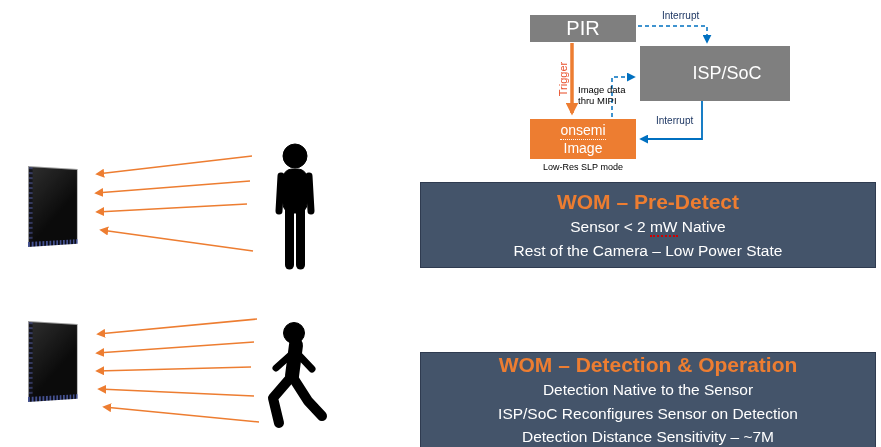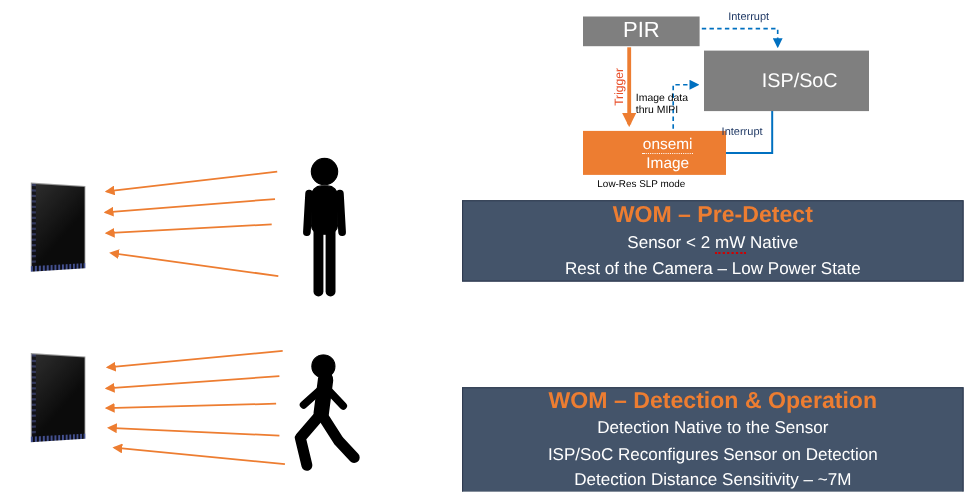--- a/index.html
+++ b/index.html
@@ -12,40 +12,40 @@
   
   .dbox {
     display:flex; align-items:center; justify-content:center;
     color:#ffffff; text-align:center;
   }
   .gray-box  { background:#7F7F7F; }
   .orange-box{ background:#ED7D31; }
   .pir   { left:530px; top:15px;  width:106px; height:27px; font-size:20px; }
   .isp   { left:640px; top:46px;  width:126px; height:55px; font-size:18px;padding-left:24px; }
   .sensor{ left:530px; top:119px; width:106px; height:40px; font-size:14px;
-           flex-direction:column; line-height:1.15;padding-left:24px; }
+           flex-direction:column; line-height:1.15; }
   .sensor .u-dot { border-bottom:1px dotted rgba(255,255,255,.95); }
 
   .tiny-label { font-size:10px; color:#1F3864; white-space:nowrap; }
   .mipi-label { left:578px; top:84px; width:64px; 
                 font-size:9.5px; line-height:11px; color:#000; }
   .slp-label  { left:526px; top:162px; width:114px; text-align:center;
                 font-size:9px; color:#000; }
   .trigger-label {
     left:536px; top:72px; width:56px; height:14px; text-align:center;
     transform:rotate(-90deg); color:#E8502B; font-size:11px;
   }
 
   
   .panel {
     left:420px; width:456px; background:#44546A; border:1px solid #2F3B50;
     display:flex; flex-direction:column; align-items:center; justify-content:center;
     gap:3px; box-sizing:border-box; text-align:center;
   }
-  .panel-1 { top:182px; height:74px; }
+  .panel-1 { top:182px; height:86px; }
   .panel-2 { top:312px; height:96px;margin-top:40px; }
   .panel-title { color:#ED7D31; font-weight:bold; font-size:21px; line-height:1.2; }
   .panel-line  { color:#ffffff; font-size:15.5px; line-height:1.32; }
   .squiggle { border-bottom:2px dotted #D00000; }
 
   
   .chip {
     width:56px; height:78px; background:linear-gradient(135deg,#2e2e2e,#0b0b0b 60%);
     border:1px solid #9a9a9a; transform:perspective(260px) rotateY(22deg);
     transform-origin:left center;

